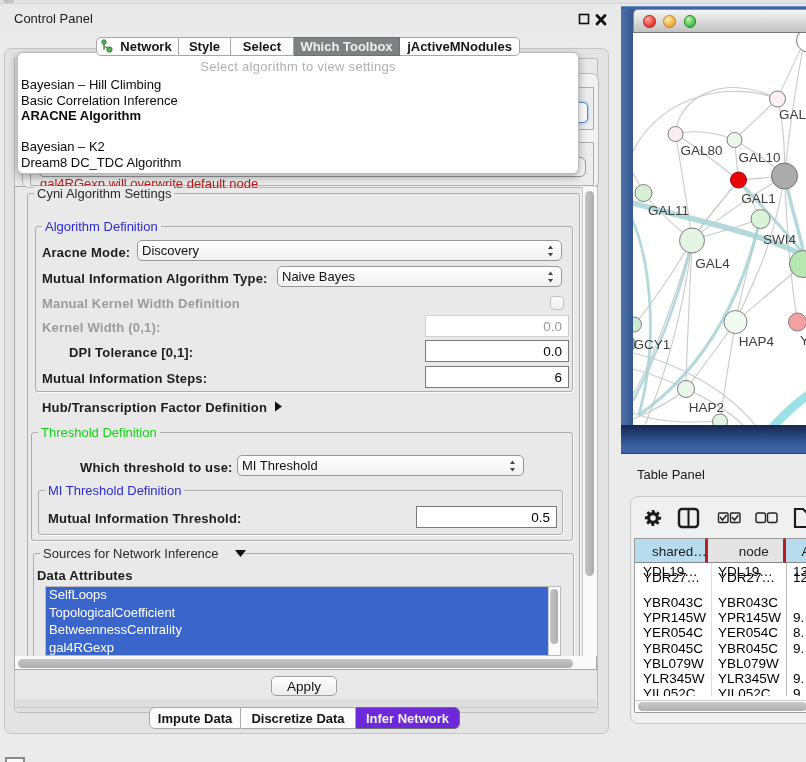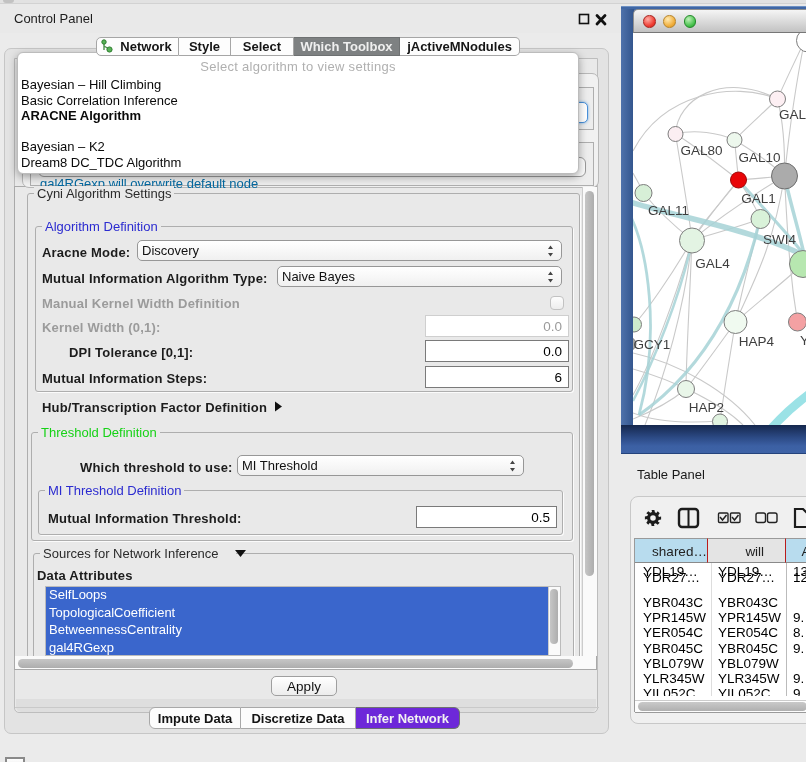--- a/index.html
+++ b/index.html
@@ -60,21 +60,21 @@
 #mactitle { left:633px; top:9px; width:173px; height:24px;
   background:linear-gradient(#f5f5f5,#d9d9d9 55%,#c2c2c2);
   border:1px solid #8f8f8f; border-right:none; border-radius:5px 0 0 0; border-bottom:1px solid #777; }
 .tl { position:absolute; top:15.2px; width:12.5px; height:12.5px; border-radius:50%; }
 #canvas { left:633px; top:33px; width:173px; height:392px; background:#ffffff; }
 
 #tpanel { left:630px; top:496px; width:180px; height:228px; background:#f0f0f0;
   border:1px solid #c8c8c8; border-radius:8px 0 0 8px; }
 #tbl { left:634px; top:538px; width:172px; height:174px; background:#fff; border-left:1px solid #9a9a9a; }
 .hc { position:absolute; top:0; height:25px; font-size:13.5px; color:#222;
-  text-align:center; text-indent:17px; line-height:25px; border-right:1px solid #b91c1c; border-top:1px solid #9a9a9a;
+  text-align:center; text-indent:17px; line-height:25px; border-right:3px solid #b91c1c; border-top:1px solid #9a9a9a;
   border-bottom:1px solid #8a8a8a; }
 .tr { position:absolute; width:100%; height:15.3px; font-size:13.5px; color:#000; }
 .tr span { position:absolute; top:0; white-space:nowrap; }
 </style>
 </head>
 <body>
 <div id="stage">
   <div id="topstrip" class="abs"></div>
   <div class="abs" style="left:3px;top:0;width:11px;height:3px;background:#c2c2c2;border-radius:0 0 3px 3px;"></div>
   <div id="titlebar" class="abs">
@@ -102,21 +102,21 @@
     <circle cx="9.5" cy="10.5" r="2.6" fill="#57b357" stroke="#2f7d2f"></circle>
   </svg>
 
   <div class="abs" style="left:14px;top:186px;width:583px;height:484px;border:1px solid #a9a9a9;background:#e9e9e9;"></div>
 
   <div class="abs" style="left:22px;top:73px;width:577px;height:115px;background:#f1f1f1;border:1px solid #b8b8b8;border-radius:7px;"></div>
   <div class="abs" style="left:30px;top:87px;width:564px;height:43px;border:1px solid #aeaeae;background:#ededed;"></div>
   <div class="abs" style="left:460px;top:102px;width:128px;height:21px;background:#fff;border:1.5px solid #4a90d9;border-radius:5px;box-shadow:0 0 3px #74aee2;"></div>
   <div class="abs" style="left:30px;top:142px;width:564px;height:44px;border:1px solid #aeaeae;background:#ededed;"></div>
   <div class="abs" style="left:38px;top:157px;width:548px;height:20px;background:#fbfbfb;border:1px solid #9a9a9a;border-radius:6px;"></div>
-  <div class="abs" style="left:40px;top:176px;font-size:13px;color:#0369a1;text-align:center;">gal4RGexp will overwrite default node</div>
+  <div class="abs" style="left:40px;top:176px;font-size:13px;color:#b91c1c;text-align:center;">gal4RGexp will overwrite default node</div>
 
   <div class="grp" style="left:27px;top:193px;width:553px;height:466px;">
     <span class="grplbl">Cyni Algorithm Settings</span>
   </div>
 
   <div class="grp" style="left:35px;top:226px;width:538px;height:166px;">
     <span class="grplbl" style="color:#2b2bd0;">Algorithm Definition</span>
   </div>
   <div class="lbl" style="left:42px;top:245px;">Aracne Mode:</div>
   <div class="combo" style="left:137px;top:240px;width:425px;">Discovery
@@ -295,21 +295,21 @@
       <rect x="90.5" y="9" width="9.5" height="9.5" rx="1"></rect>
       <rect x="116" y="9" width="9.5" height="9.5" rx="2"></rect>
       <rect x="127.5" y="9" width="9.5" height="9.5" rx="2"></rect>
     </g>
     <path d="M80 13 l2.5 3 l4 -5" stroke="#222" stroke-width="1.5" fill="none"></path>
     <path d="M92 13 l2.5 3 l4 -5" stroke="#222" stroke-width="1.5" fill="none"></path>
     <path d="M155 5 h8 l5 5 v13 h-13 Z" fill="none" stroke="#1c1c1c" stroke-width="2.2"></path>
   </svg>
   <div id="tbl" class="abs">
     <div class="hc" style="left:0;width:73px;background:#b8dcee;">shared…</div>
-    <div class="hc" style="left:73px;width:77.5px;background:#e4e4e4;">will</div>
+    <div class="hc" style="left:73px;width:77.5px;background:#e4e4e4;">node</div>
     <div class="hc" style="left:150.5px;width:21.5px;background:#b8dcee;border-right:none;text-indent:0;overflow:hidden;">
         <span style="position:absolute;left:16px;top:0;">A</span>
       </div>
     <div class="abs" style="left:0;top:25px;width:172px;height:133px;overflow:hidden;">
       <div class="tr" style="top:1px;">
           <span style="left:8px">YDL19…</span>
           <span style="left:83px">YDL19…</span>
           <span style="left:158px">13</span>
         </div>
       <div class="tr" style="top:7px;">

